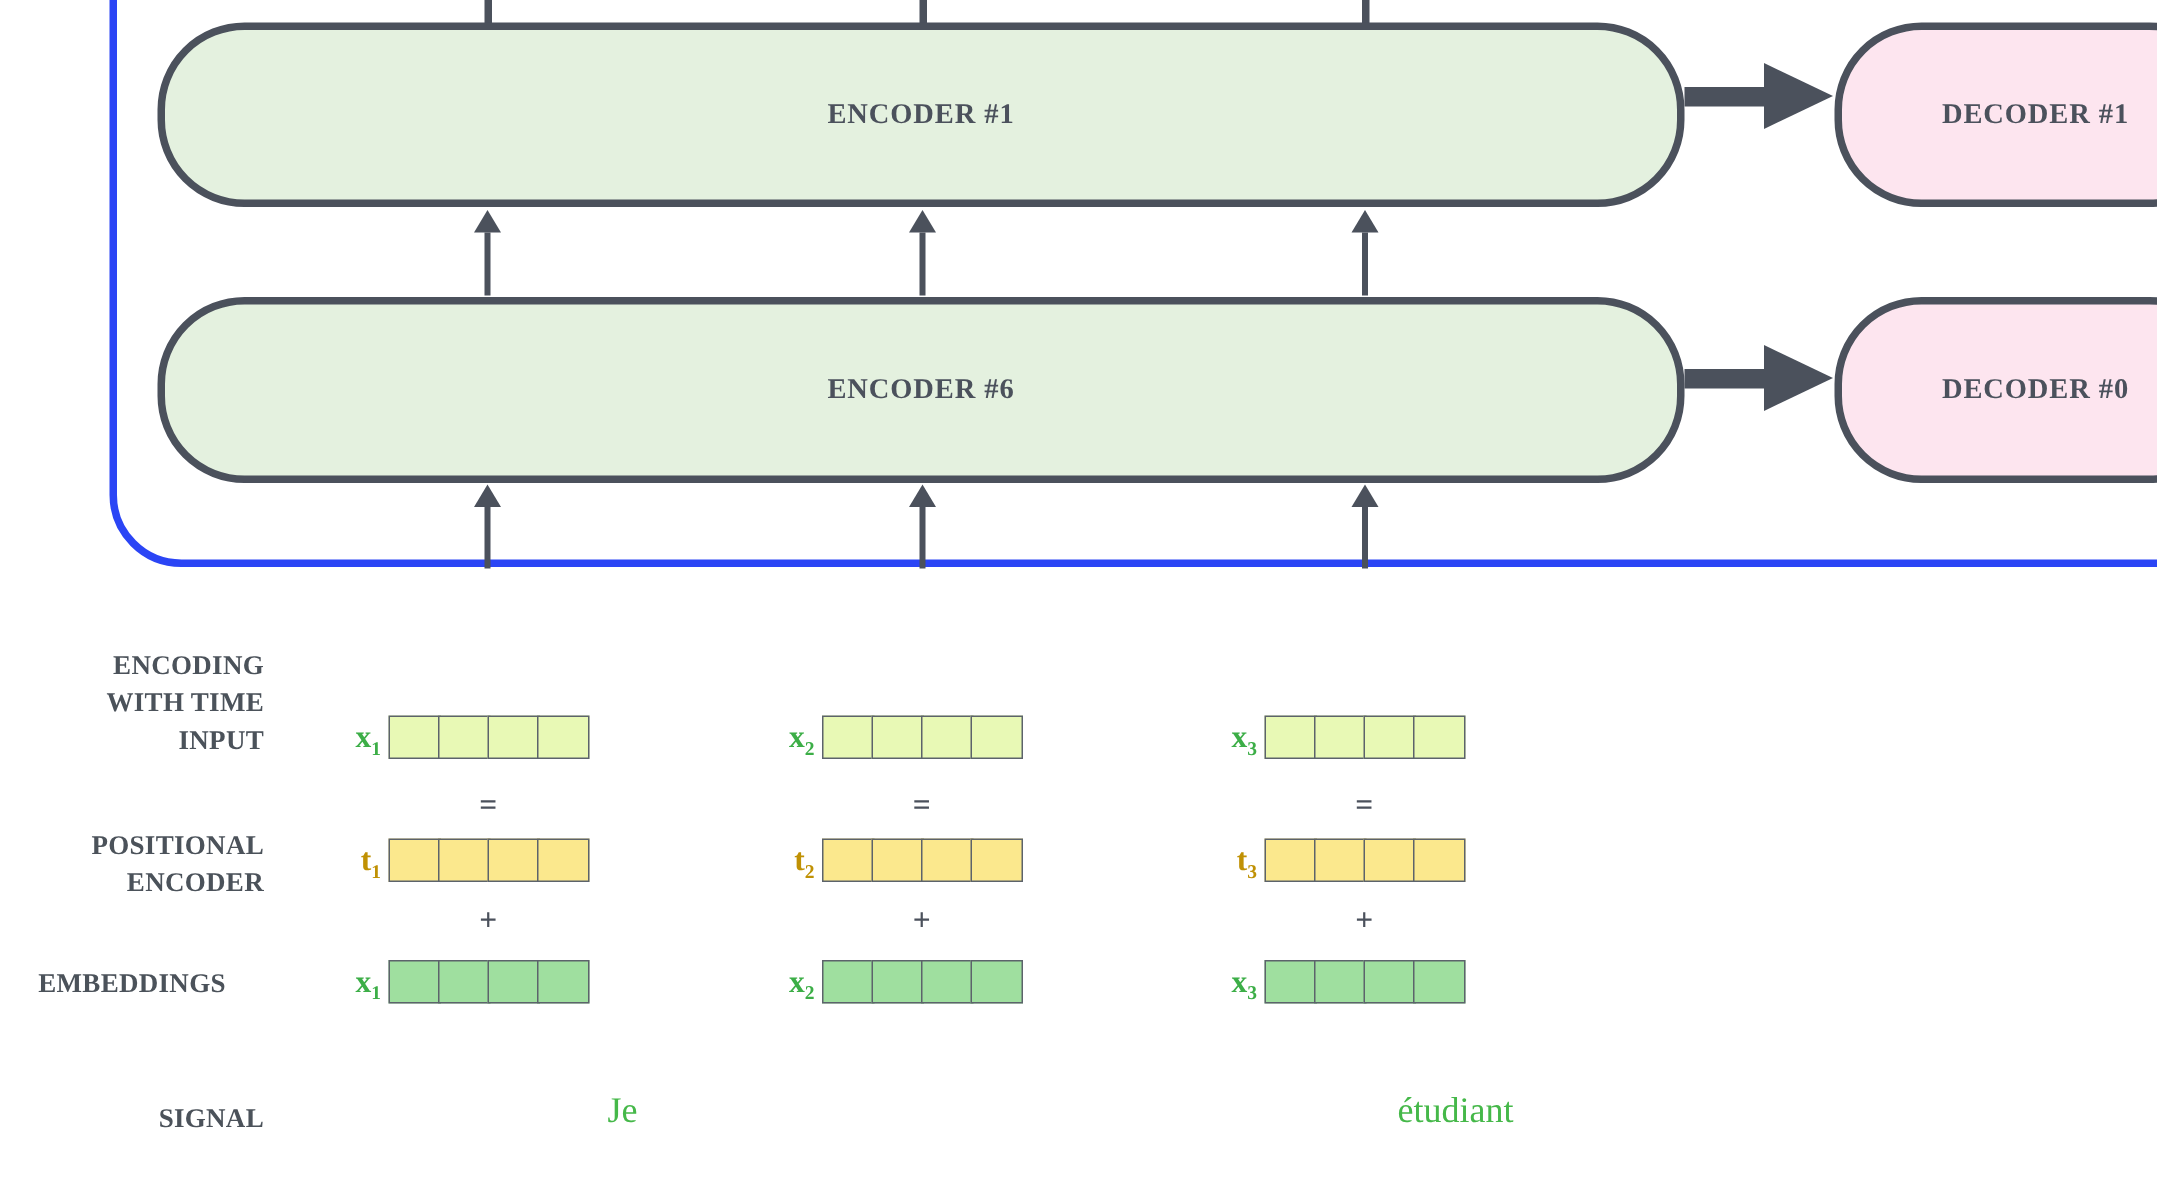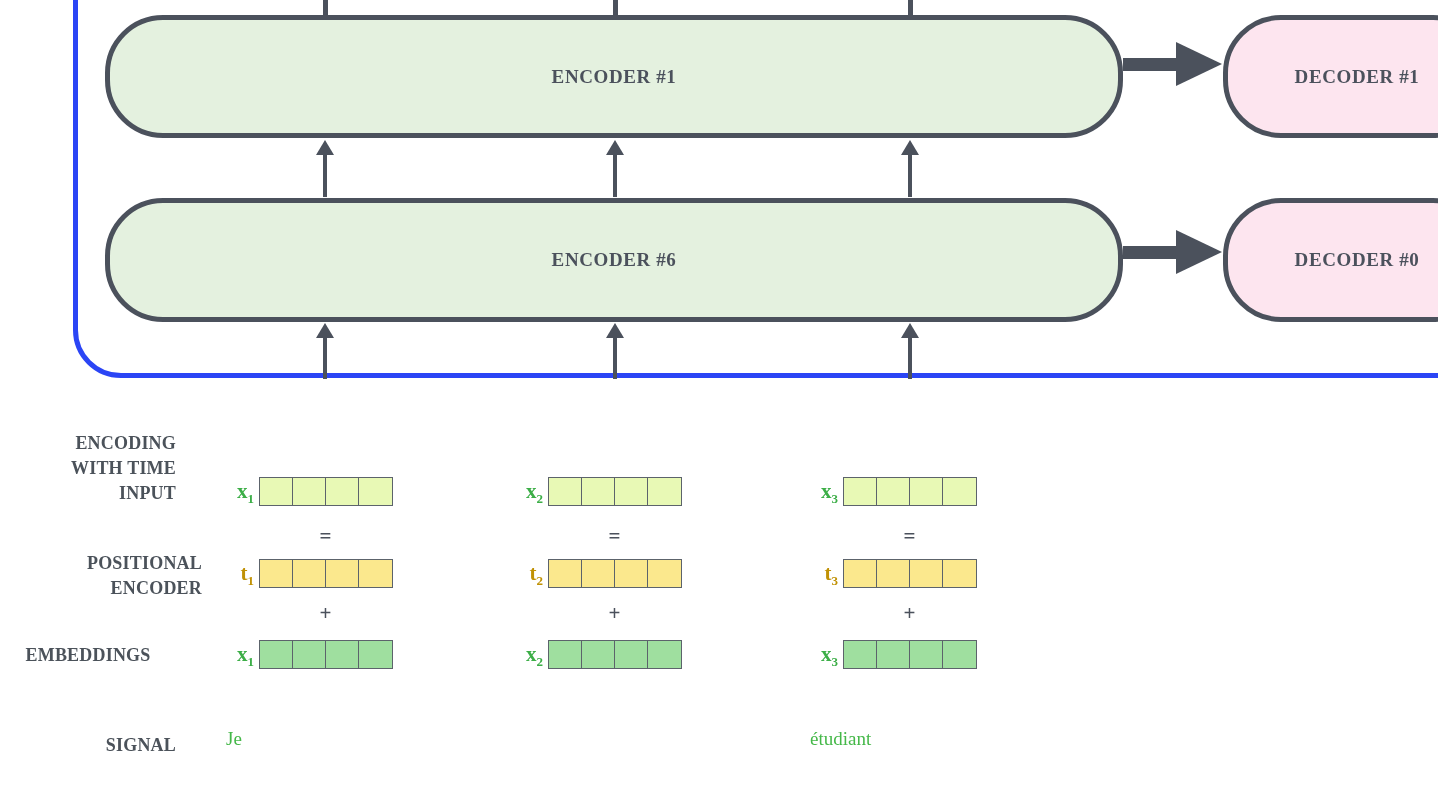--- a/index.html
+++ b/index.html
@@ -55,21 +55,21 @@
   .arrow-right{position:absolute;left:1123px;}
   .ar1{top:42px;} .ar0{top:230px;}
   .arrow-right .bar{position:absolute;left:0;top:15.5px;width:55px;height:13px;background:var(--outline);}
   .arrow-right .rhead{position:absolute;left:53px;top:0;width:0;height:0;border-top:22px solid transparent;border-bottom:22px solid transparent;border-left:46px solid var(--outline);}
   
   .side-label{
     position:absolute;left:0;width:176px;text-align:right;color:var(--label-slate);
     font-size:18px;font-weight:bold;line-height:25px;letter-spacing:.2px;
   }
   .lbl-time{top:431px;}
-  .lbl-pos{top:551px;margin-left:26px;}
+  .lbl-pos{top:551px;}
   .lbl-emb{top:643px;text-align:center;}
   .lbl-input{top:733px;font-size:18px;}
   
   .vec-col{position:absolute;top:0;width:200px;height:793px;}
   .vc1{left:226px;} .vc2{left:515px;} .vc3{left:810px;}
   .vec-label{
     position:absolute;left:0;width:28px;height:28px;display:flex;align-items:center;justify-content:flex-end;
     font-weight:bold;font-size:21px;
   }
   .vec-label .subn{font-size:13px;font-weight:bold;align-self:flex-end;transform:translateY(2px);}
@@ -84,22 +84,22 @@
   .cell + .cell{margin-left:-1.5px;}
   .vr-time .cell{background:var(--time-signal-cell);}
   .vr-pos .cell{background:var(--positional-cell);}
   .vr-emb .cell{background:var(--embedding-cell);}
   .op{
     position:absolute;left:33px;width:133px;text-align:center;color:var(--outline);
     font-size:21px;font-weight:bold;line-height:24px;
   }
   .op-eq{top:524px;} .op-plus{top:601px;}
   .word{
-    position:absolute;left:0;top:728px;width:199px;text-align:left;
-    color:var(--input-green);font-size:19px;font-weight:normal;
+    position:absolute;left:0;top:728px;width:199px;text-align:right;
+    color:var(--input-green);font-size:24px;font-weight:normal;
   }
 </style>
 </head>
 <body>
 
 <div class="canvas">
 
   <div class="blue-frame"></div>
 
   <div class="stem-top st1"></div>

